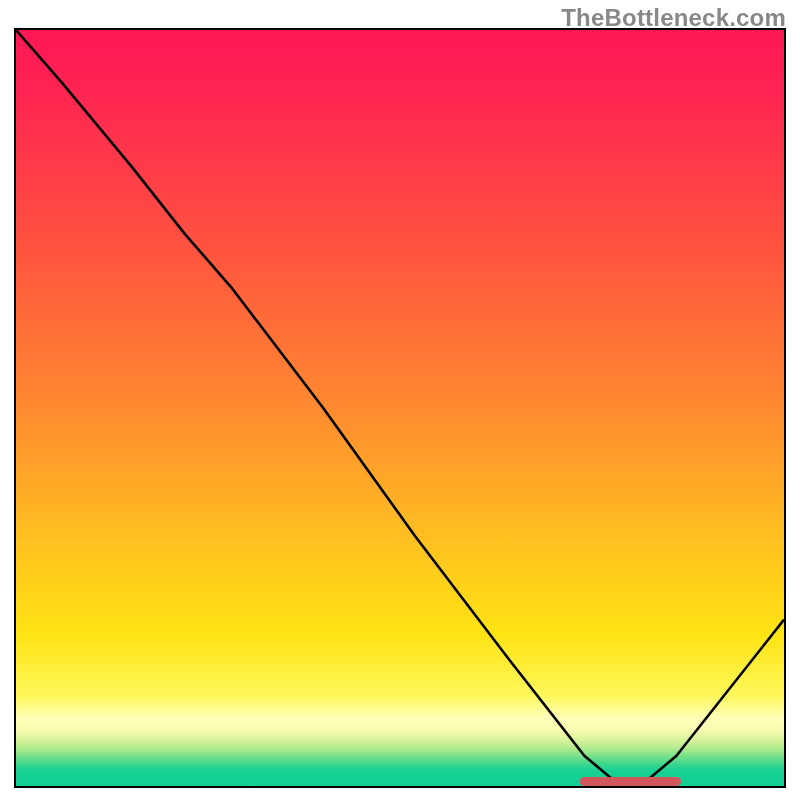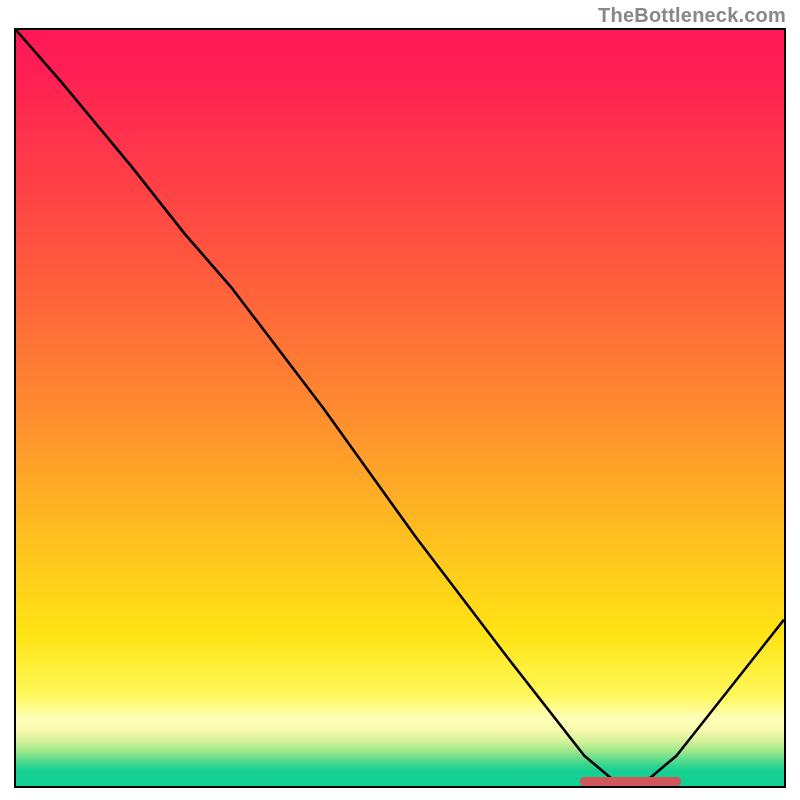--- a/index.html
+++ b/index.html
@@ -47,21 +47,21 @@
         #6fdf8a 96.2%,
         #37d58e 97.2%,
         #17d093 98%,
         #12cf94 100%
       );
   }
   .watermark {
     position: absolute;
     top: 4px;
     right: 14px;
-    font-size: 20px;
+    font-size: 24px;
     font-weight: 600;
     letter-spacing: 0.2px;
     color: #888888;
     user-select: none;
   }
   svg.curve {
     position: absolute;
     inset: 0;
     width: 100%;
     height: 100%;

